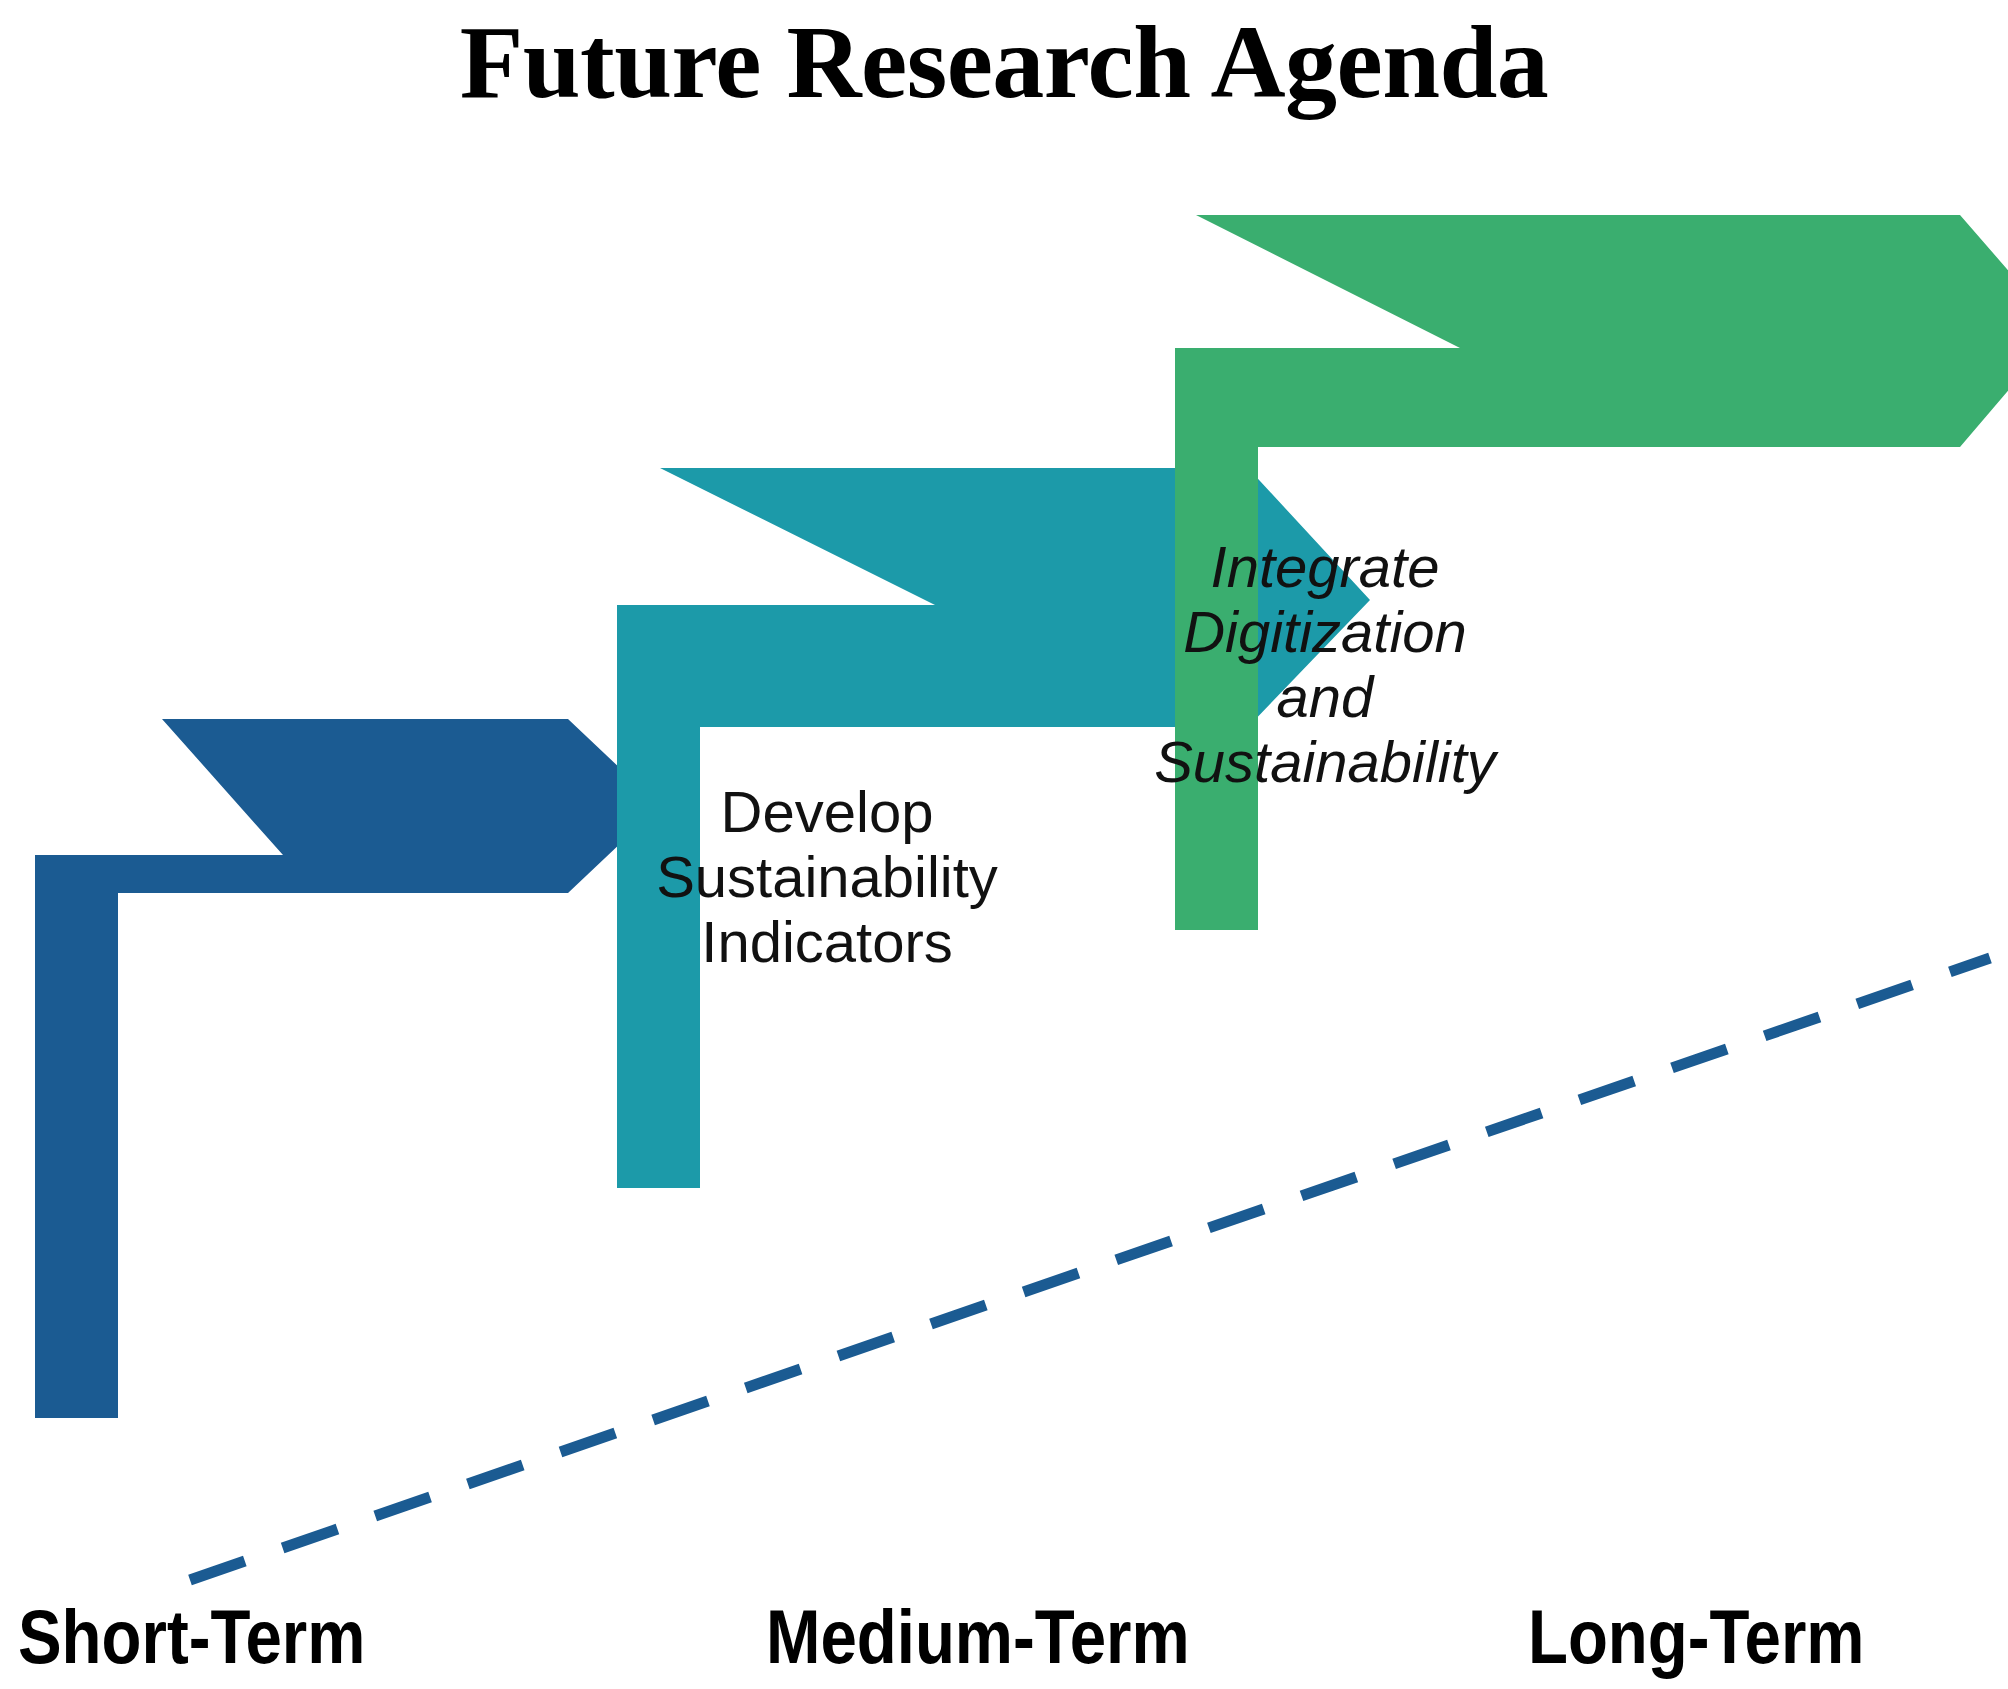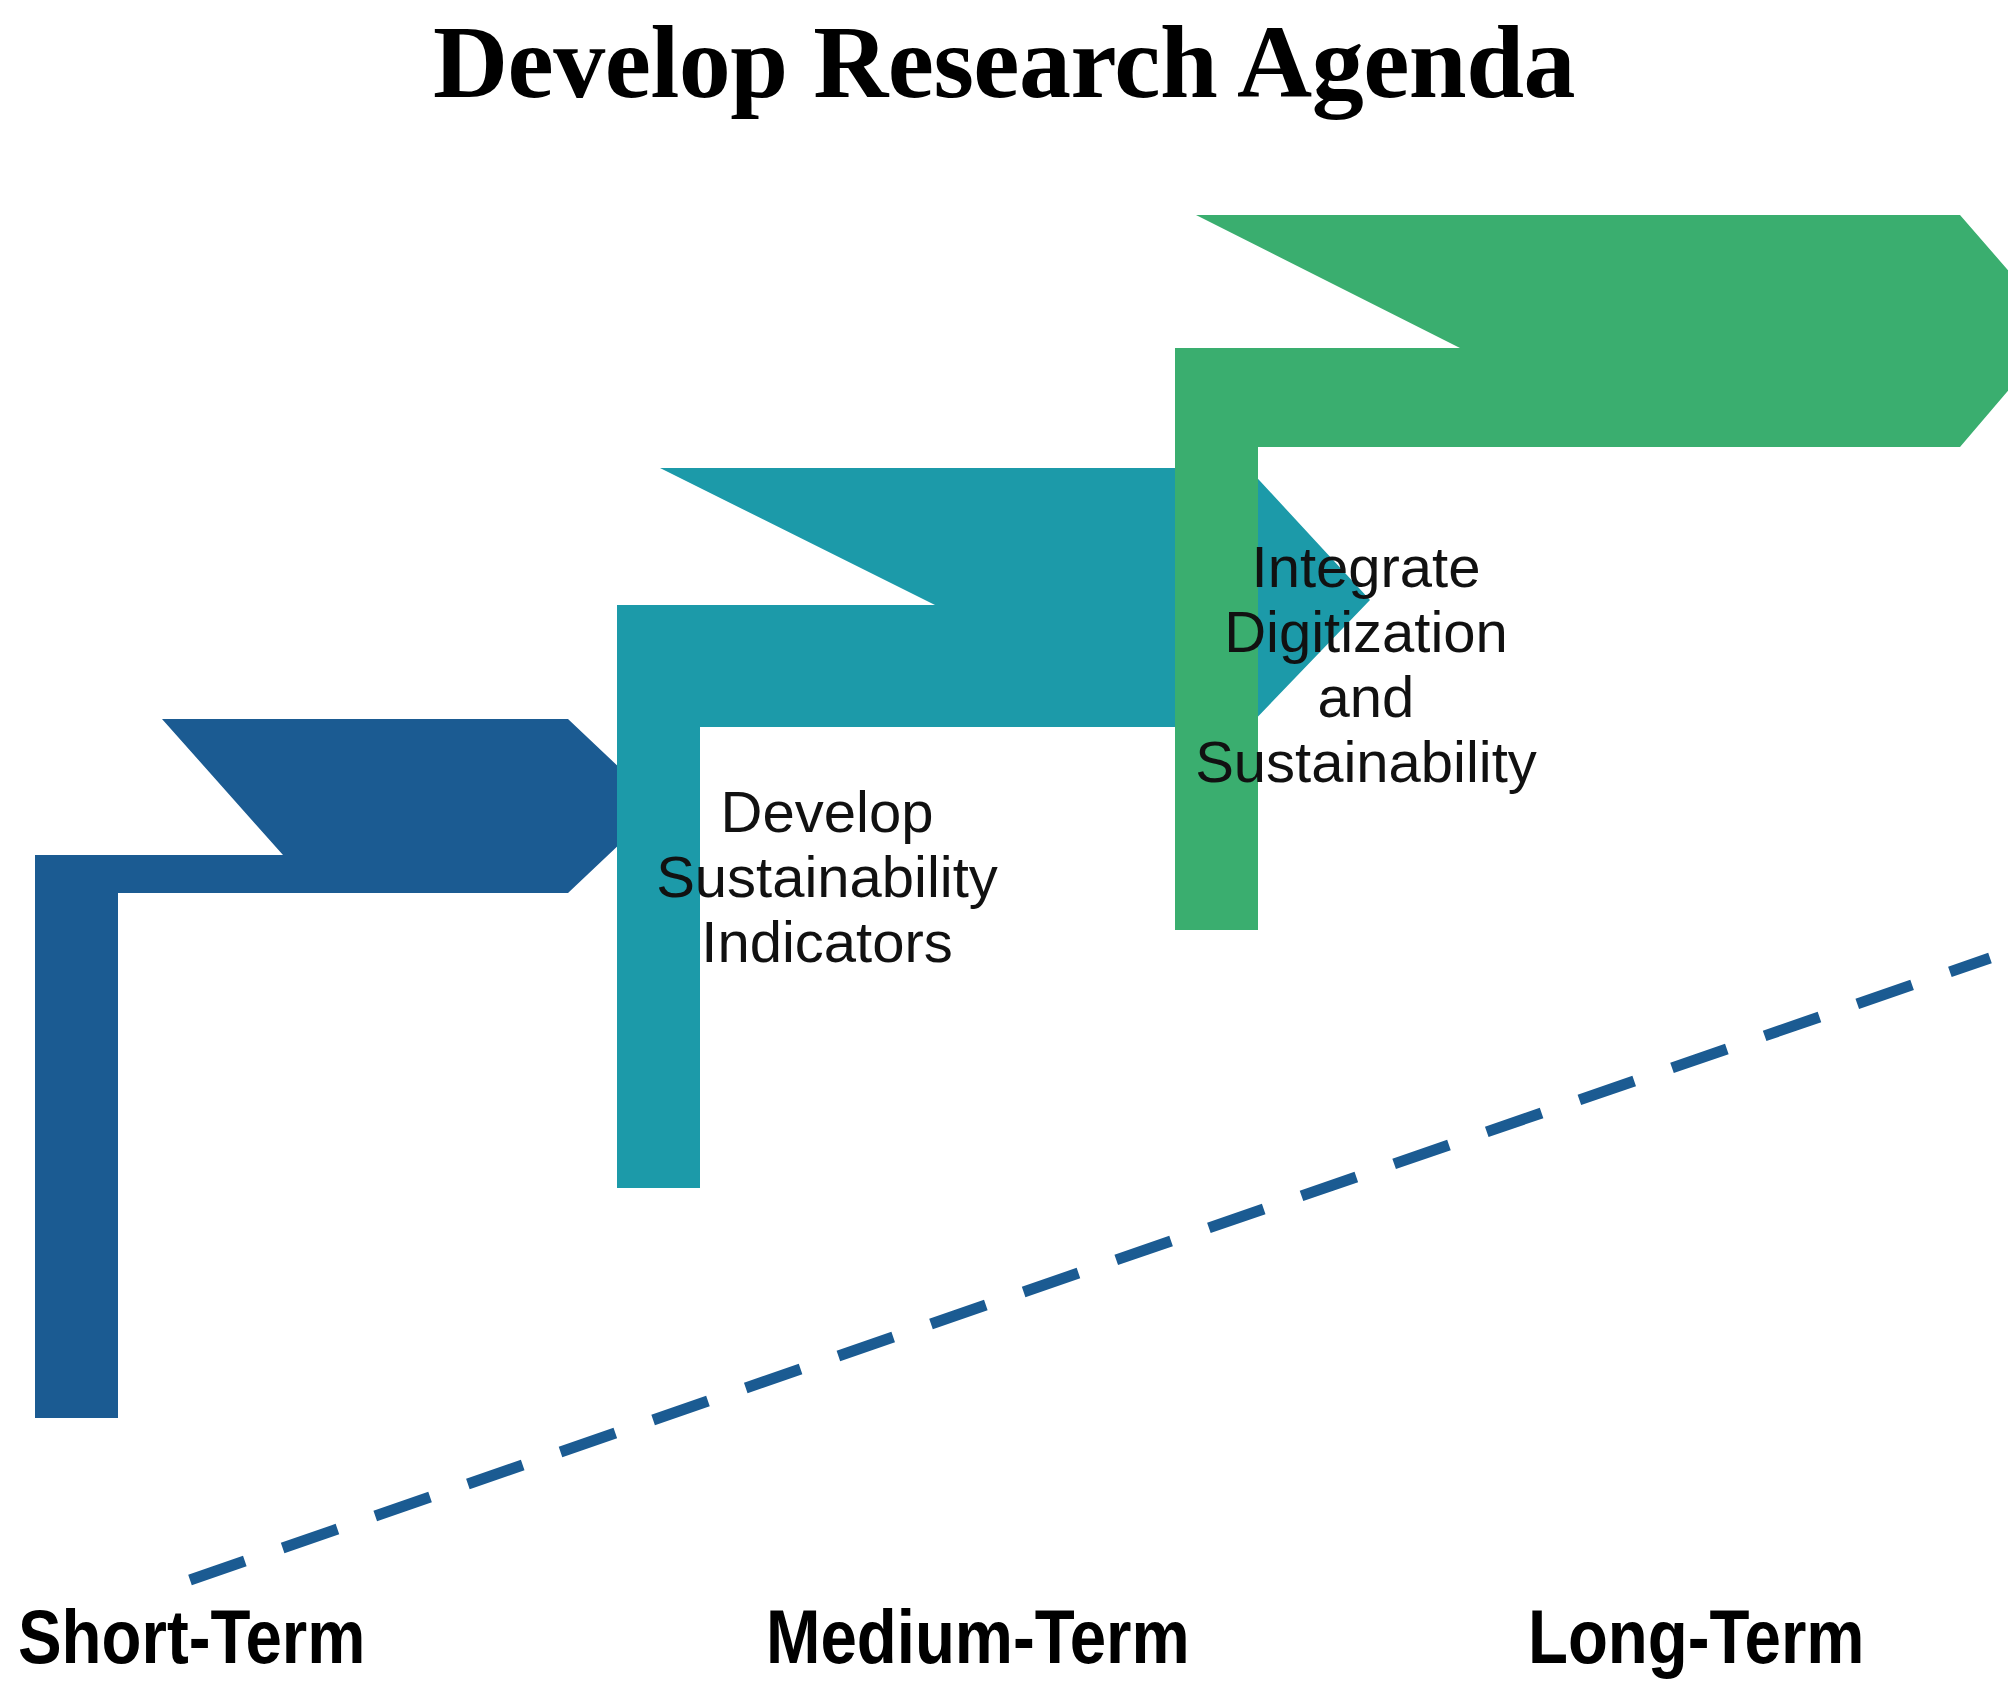--- a/index.html
+++ b/index.html
@@ -47,21 +47,21 @@
     text-align: center;
     color: #111111;
     font-family: "Liberation Sans", sans-serif;
     font-weight: 400;
     font-size: 58px;
     line-height: 1.12;
     white-space: pre-line;
   }
   #label-1 { left: 150px;  top: 1020px; width: 420px; }
   #label-2 { left: 612px;  top: 780px;  width: 430px; }
-  #label-3 { left: 1131px; top: 535px;  width: 470px; }
+  #label-3 { left: 1090px; top: 535px;  width: 470px; font-style: italic; }
 
   
   .axis-label {
     position: absolute;
     bottom: 14px;
     font-family: "Liberation Sans", sans-serif;
     font-weight: 700;
     font-size: 76px;
     line-height: 1;
     color: #000000;
@@ -70,21 +70,21 @@
   }
   #axis-1 { left: 18px;   transform-origin: left bottom; }
   #axis-2 { left: 766px;  transform-origin: left bottom; }
   #axis-3 { left: 1528px; transform-origin: left bottom; }
 </style>
 </head>
 <body>
 
 <div id="stage">
 
-  <div id="title">Develop Research Agenda</div>
+  <div id="title">Future Research Agenda</div>
 
   <svg id="art" viewBox="0 0 2008 1689">
 
     <g>
 
       <polygon points="35,858 118,858 118,1418 35,1418" fill="#1B5B92"></polygon>
 
       <polygon points="125,722 272,722 272,858 35,858 35,843 255,843 125,722" fill="#1B5B92" opacity="0"></polygon>
 
       <path d="M 35,1418

